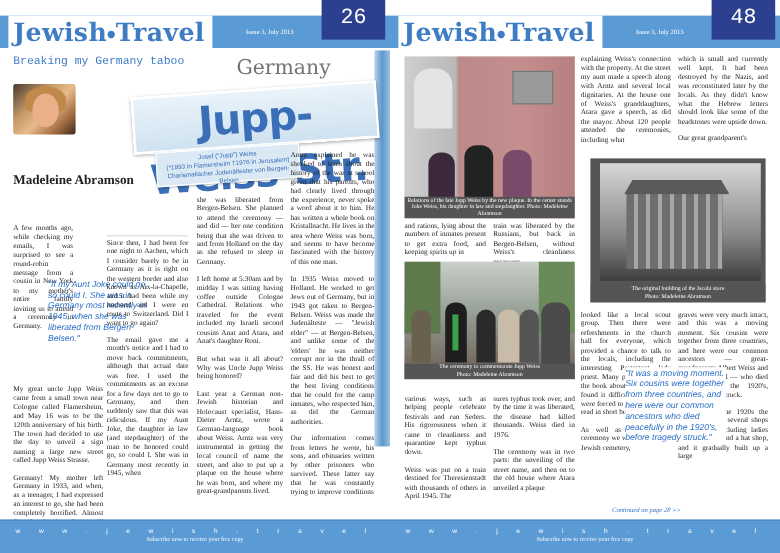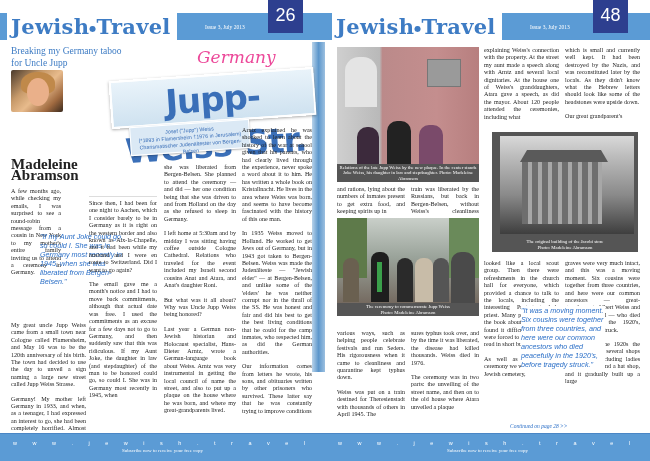--- a/index.html
+++ b/index.html
@@ -4,33 +4,33 @@
 <style>
 *{box-sizing:border-box;margin:0;padding:0}
 body{width:650px;height:461px;background:#fff;position:relative;overflow:hidden;font-family:"Liberation Serif",serif;color:#222}
 .page{position:absolute;top:0;height:461px;width:325px;background:#fff;overflow:hidden}
 #p26{left:0}
 #p27{left:325px}
 .hdr{position:absolute;top:13px;left:0;width:325px;height:27px;background:#5b9bd5}
 .hdr-logo{position:absolute;top:13px;left:7px;height:27px;background:#fff;padding:0 6px 0 4px;font-family:"DejaVu Serif",serif;font-weight:bold;font-size:21px;color:#3e7cc4;line-height:27px;letter-spacing:.3px}
 .hdr-logo .dot{font-size:8px;vertical-align:middle;color:#3e7cc4}
 .hdr-issue{position:absolute;top:24px;left:205px;font-size:5.5px;color:#fff}
-.hdr-num{position:absolute;top:0;left:268px;width:35px;height:33px;background:#2d3f8f;color:#fff;font-family:Liberation Sans, sans-serif;font-size:18px;text-align:center;line-height:30px}
+.hdr-num{position:absolute;top:0;left:268px;width:53px;height:33px;background:#2d3f8f;color:#fff;font-family:Liberation Mono, monospace;font-size:18px;text-align:center;line-height:30px}
 .ftr{position:absolute;left:0;top:433px;width:325px;height:28px;background:#5b9bd5;border-top:1px solid #4a86c5;text-align:center;color:#fff}
 .ftr .url{font-family:"Liberation Sans",sans-serif;font-size:5.5px;letter-spacing:7px;margin-top:6px}
 .ftr .sub{font-size:5px;margin-top:2px}
 .col{position:absolute;font-size:6.1px;line-height:7.4px;text-align:justify}
 .col p{margin-bottom:7px}
-.subtitle{position:absolute;left:11px;top:45px;font-family:Liberation Serif, serif;color:#3e7cc4;font-size:9.5px;line-height:12px}
+.subtitle{position:absolute;left:11px;top:45px;font-family:Liberation Mono, monospace;color:#3e7cc4;font-size:9.5px;line-height:12px}
 .author-photo{position:absolute;left:11px;top:70px;width:52px;height:42px;background:linear-gradient(135deg,#4a3a2c 0%,#c79a6a 35%,#e8bb8c 55%,#a06a40 80%,#3a2a1e 100%);border-radius:2px}
 .author-photo .face{position:absolute;left:16px;top:8px;width:22px;height:28px;border-radius:50%;background:#eab08a}
 .author-photo .hair{position:absolute;left:10px;top:2px;width:34px;height:22px;border-radius:50% 50% 30% 30%;background:#c0894a}
 .standfirst{position:absolute;left:11px;top:144px;width:115px;font-size:9.2px;line-height:10.8px;text-align:justify}
-.standfirst b{display:block;font-size:15px;margin-top:15px}
-.germany{position:absolute;left:197px;top:47px;font-family:"DejaVu Serif",serif;font-style:italic;color:#ec4899;font-size:17px}
+.standfirst b{display:block;font-size:11px;margin-top:1px}
+.germany{position:absolute;left:197px;top:47px;font-family:"DejaVu Serif",serif;color:#737373;font-size:17px}
 .sign{position:absolute;left:110px;top:74px;width:205px;height:48px;background:linear-gradient(180deg,#e9f3fa,#cfe2f0);border:2px solid #fff;box-shadow:0 1px 3px rgba(0,0,0,.35);transform:rotate(-4deg);font-family:"DejaVu Sans",sans-serif;font-weight:bold;color:#3a6fb8;font-size:34px;text-align:center;line-height:46px;letter-spacing:-1px}
 .sign2{position:absolute;left:130px;top:123px;width:120px;height:29px;background:#dbe9f5;border:1px solid #fff;box-shadow:0 1px 2px rgba(0,0,0,.3);transform:rotate(-4deg);font-family:"Liberation Sans",sans-serif;color:#3a6fb8;font-size:5.3px;line-height:7px;text-align:center;padding-top:3px}
 .post{position:absolute;left:312px;top:42px;width:13px;height:330px;background:linear-gradient(90deg,#b8d3ea,#5d97cc,#9cc0e0)}
 .quote{position:absolute;font-family:"Liberation Sans",sans-serif;font-style:italic;color:#2b6fc7;font-size:7.2px;line-height:9px}
 .photo{position:absolute;overflow:hidden}
 .caption{position:absolute;left:0;bottom:0;width:100%;background:#555;color:#fff;font-size:4.8px;line-height:5.5px;text-align:center;padding:1px 2px}
 .cont{position:absolute;left:510px;top:423px;font-size:5.5px;color:#2b6fc7;font-style:italic}
 </style>
 </head>
 <body>
@@ -38,21 +38,20 @@
 <div class="page" id="p26">
   <div class="hdr"></div>
   <div class="hdr-logo">
     <span>Jewish</span><span class="dot">●</span><span>Travel</span>
   </div>
   <div class="hdr-issue">Issue 3, July 2013</div>
   <div class="hdr-num">26</div>
 
   <div class="subtitle">
     <div>Breaking my Germany taboo</div>
-    <div>for Uncle Jupp</div>
   </div>
 
   <div class="author-photo">
     <div class="hair"></div>
     <div class="face"></div>
   </div>
 
   <div class="germany">Germany</div>
 
   <div class="post"></div>

